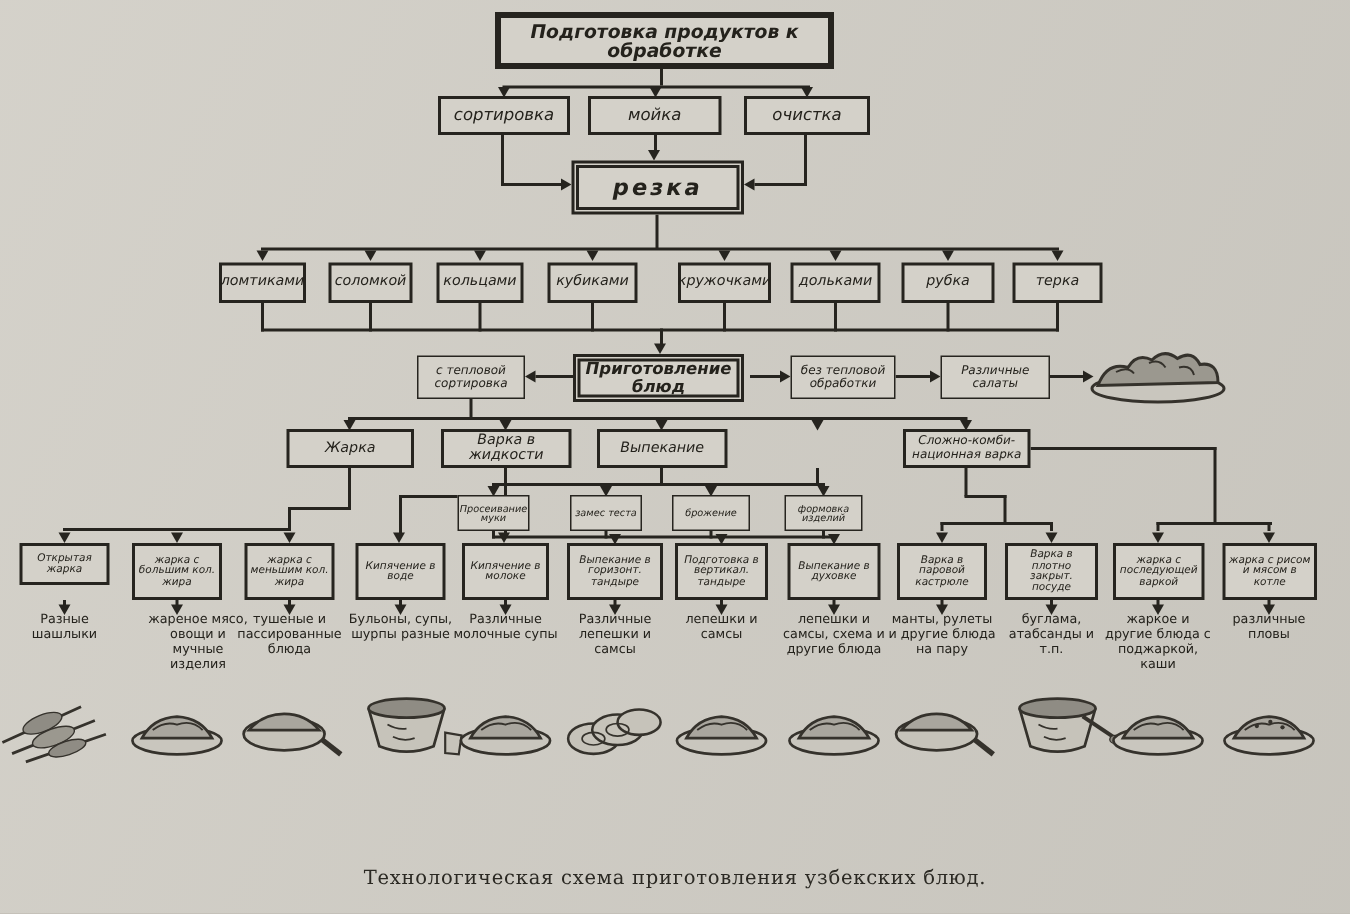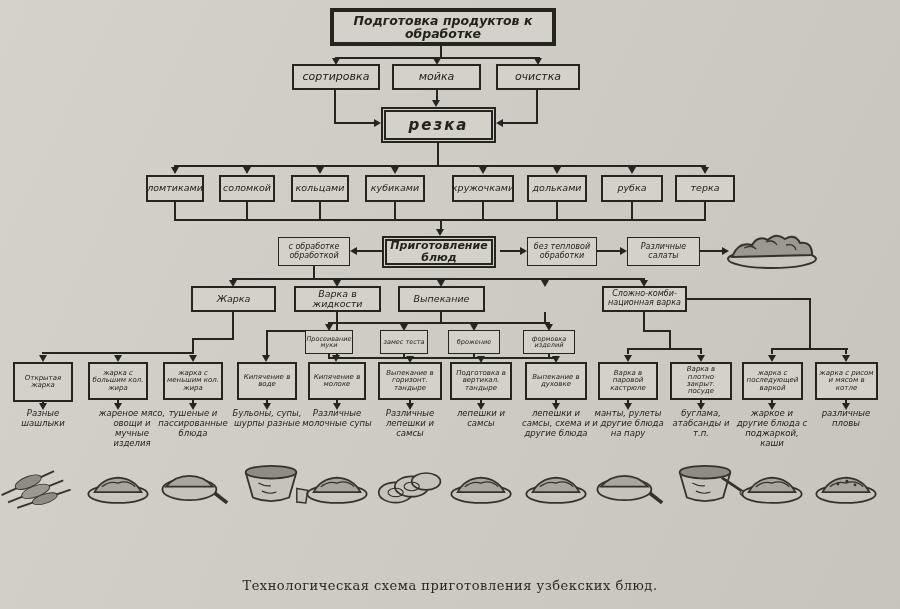--- a/index.html
+++ b/index.html
@@ -14,21 +14,21 @@
   .b-thin{border-width:1.5px;}
   .f-root{font-size:12.5px;font-weight:bold;}
   .f-row2{font-size:11px;}
   .f-rezka{font-size:15px;font-weight:bold;letter-spacing:2px;}
   .f-row4{font-size:9.5px;}
   .f-side{font-size:8px;}
   .f-hub{font-size:11px;font-weight:bold;}
   .f-row6{font-size:9.5px;}
   .f-small{font-size:6.5px;line-height:1.0;}
   .f-row8{font-size:7px;line-height:1.05;}
-  .lbl{position:absolute;font-style:italic;text-align:center;font-size:8.5px;line-height:1.18;}
+  .lbl{position:absolute;text-align:center;font-size:8.5px;line-height:1.18;}
   .hl{position:absolute;height:2px;background:#26241f;}
   .vl{position:absolute;width:2px;background:#26241f;}
   .ad{position:absolute;width:0;height:0;border-left:4px solid transparent;border-right:4px solid transparent;border-top:7px solid #26241f;}
   .ar{position:absolute;width:0;height:0;border-top:4px solid transparent;border-bottom:4px solid transparent;border-left:7px solid #26241f;}
   .al{position:absolute;width:0;height:0;border-top:4px solid transparent;border-bottom:4px solid transparent;border-right:7px solid #26241f;}
   .dish{position:absolute;}
   .caption{position:absolute;left:200px;top:578px;width:500px;text-align:center;
            font-family:"DejaVu Serif",serif;font-size:13px;letter-spacing:.5px;color:#2b2923;}
 </style>
 </head>
@@ -207,36 +207,36 @@
 
   <div class="box f-row4" style="left:146px;top:175px;width:58px;height:27px">ломтиками</div>
   <div class="box f-row4" style="left:219px;top:175px;width:56px;height:27px">соломкой</div>
   <div class="box f-row4" style="left:291px;top:175px;width:58px;height:27px">кольцами</div>
   <div class="box f-row4" style="left:365px;top:175px;width:60px;height:27px">кубиками</div>
   <div class="box f-row4" style="left:452px;top:175px;width:62px;height:27px">кружочками</div>
   <div class="box f-row4" style="left:527px;top:175px;width:60px;height:27px">дольками</div>
   <div class="box f-row4" style="left:601px;top:175px;width:62px;height:27px">рубка</div>
   <div class="box f-row4" style="left:675px;top:175px;width:60px;height:27px">терка</div>
 
-  <div class="box f-side b-thin" style="left:278px;top:237px;width:72px;height:29px">с обработке обработкой</div>
+  <div class="box f-side b-thin" style="left:278px;top:237px;width:72px;height:29px">с тепловой сортировка</div>
   <div class="box f-hub b-double" style="left:382px;top:236px;width:114px;height:32px">Приготовление блюд</div>
   <div class="box f-side b-thin" style="left:527px;top:237px;width:70px;height:29px">без тепловой обработки</div>
   <div class="box f-side b-thin" style="left:627px;top:237px;width:73px;height:29px">Различные салаты</div>
 
   <div class="box f-row6" style="left:191px;top:286px;width:85px;height:26px">Жарка</div>
   <div class="box f-row6" style="left:294px;top:286px;width:87px;height:26px">Варка в жидкости</div>
   <div class="box f-row6" style="left:398px;top:286px;width:87px;height:26px">Выпекание</div>
   <div class="box f-side" style="left:602px;top:286px;width:85px;height:26px">Сложно-комби-национная варка</div>
 
   <div class="box f-small b-thin" style="left:305px;top:330px;width:48px;height:24px">Просеивание муки</div>
   <div class="box f-small b-thin" style="left:380px;top:330px;width:48px;height:24px">замес теста</div>
   <div class="box f-small b-thin" style="left:448px;top:330px;width:52px;height:24px">брожение</div>
   <div class="box f-small b-thin" style="left:523px;top:330px;width:52px;height:24px">формовка изделий</div>
 
-  <div class="box f-row8" style="left:13px;top:362px;width:60px;height:40px">Открытая жарка</div>
+  <div class="box f-row8" style="left:13px;top:362px;width:60px;height:28px">Открытая жарка</div>
   <div class="box f-row8" style="left:88px;top:362px;width:60px;height:38px">жарка с большим кол. жира</div>
   <div class="box f-row8" style="left:163px;top:362px;width:60px;height:38px">жарка с меньшим кол. жира</div>
   <div class="box f-row8" style="left:237px;top:362px;width:60px;height:38px">Кипячение в воде</div>
   <div class="box f-row8" style="left:308px;top:362px;width:58px;height:38px">Кипячение в молоке</div>
   <div class="box f-row8" style="left:378px;top:362px;width:64px;height:38px">Выпекание в горизонт. тандыре</div>
   <div class="box f-row8" style="left:450px;top:362px;width:62px;height:38px">Подготовка в вертикал. тандыре</div>
   <div class="box f-row8" style="left:525px;top:362px;width:62px;height:38px">Выпекание в духовке</div>
   <div class="box f-row8" style="left:598px;top:362px;width:60px;height:38px">Варка в паровой кастрюле</div>
   <div class="box f-row8" style="left:670px;top:362px;width:62px;height:38px">Варка в плотно закрыт. посуде</div>
   <div class="box f-row8" style="left:742px;top:362px;width:61px;height:38px">жарка с последующей варкой</div>

